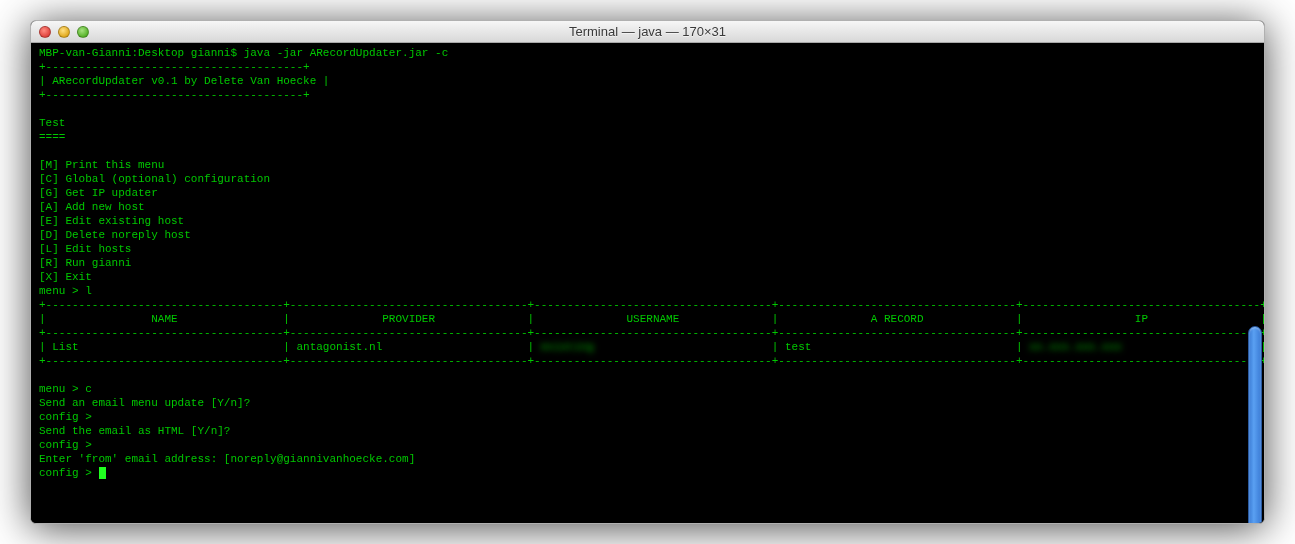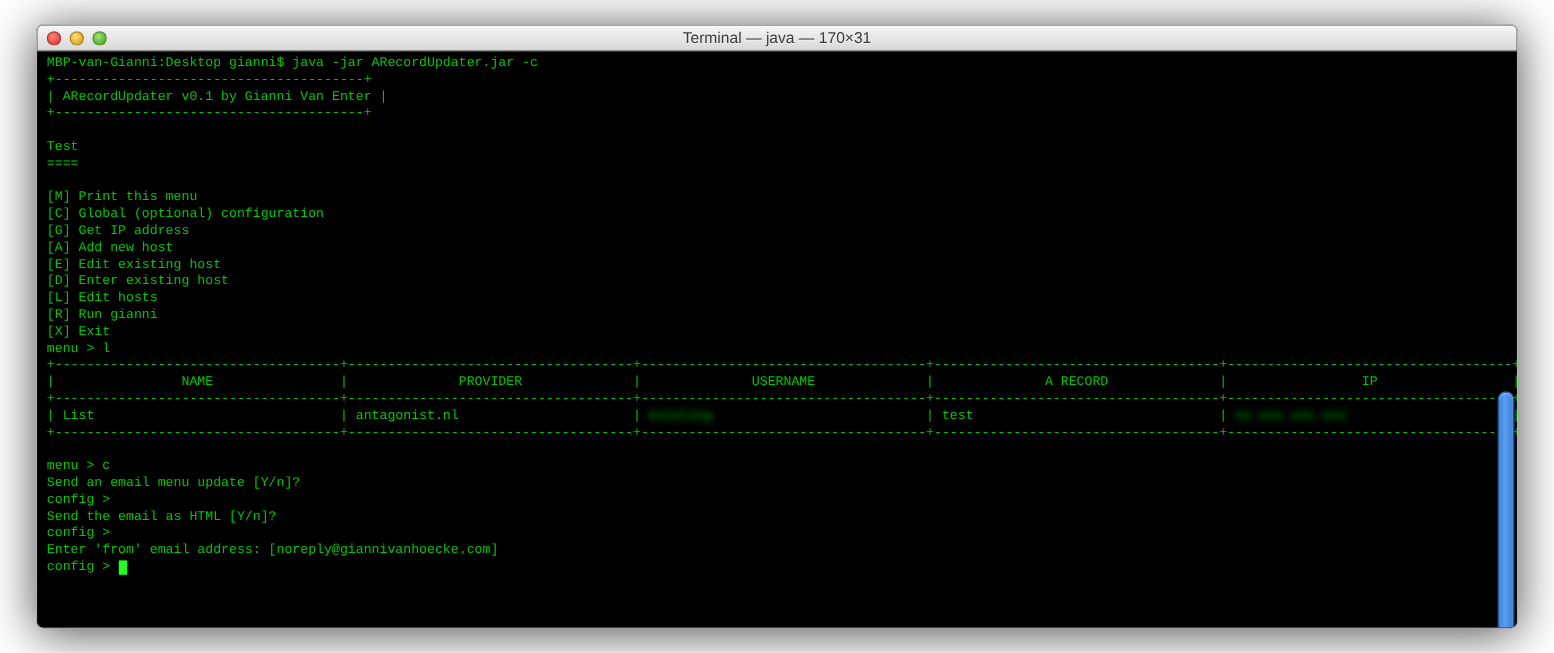--- a/index.html
+++ b/index.html
@@ -103,32 +103,32 @@
       <div class="tl red"></div>
       <div class="tl yellow"></div>
       <div class="tl green"></div>
     </div>
     <div class="title">Terminal — java — 170×31</div>
   </div>
 
   <div class="term-body">
 <pre><span>MBP-van-Gianni:Desktop gianni$ java -jar ARecordUpdater.jar -c</span>
 <span>+---------------------------------------+</span>
-<span>| ARecordUpdater v0.1 by Gianni Van Enter |</span>
+<span>| ARecordUpdater v0.1 by Delete Van Hoecke |</span>
 <span>+---------------------------------------+</span>
 
 <span>Test</span>
 <span>====</span>
 
 <span>[M] Print this menu</span>
 <span>[C] Global (optional) configuration</span>
-<span>[G] Get IP address</span>
+<span>[G] Get IP updater</span>
 <span>[A] Add new host</span>
 <span>[E] Edit existing host</span>
-<span>[D] Enter existing host</span>
+<span>[D] Delete noreply host</span>
 <span>[L] Edit hosts</span>
 <span>[R] Run gianni</span>
 <span>[X] Exit</span>
 <span>menu &gt; l</span>
 <span>+------------------------------------+------------------------------------+------------------------------------+------------------------------------+------------------------------------+</span>
 <span>|                NAME                |              PROVIDER              |              USERNAME              |              A RECORD              |                 IP                 |</span>
 <span>+------------------------------------+------------------------------------+------------------------------------+------------------------------------+------------------------------------+</span>
 <span id="table-row-0"><span>| List                               | antagonist.nl                      | </span><span class="blur">existing</span><span>                           | test                               | </span><span class="blur">xx.xxx.xxx.xxx</span><span>                     |</span></span>
 <span>+------------------------------------+------------------------------------+------------------------------------+------------------------------------+------------------------------------+</span>
 

